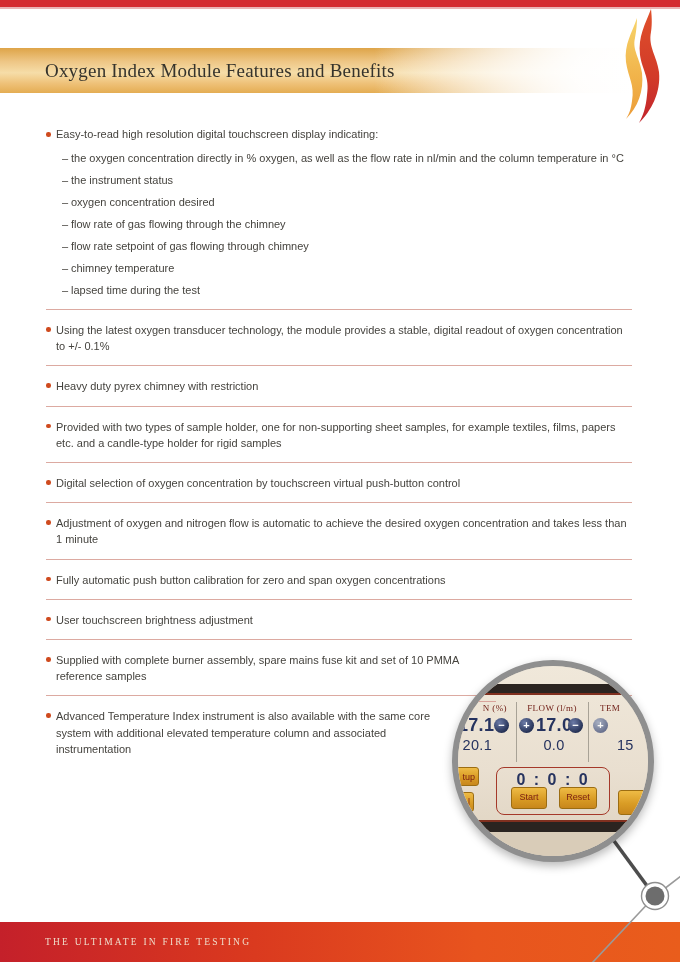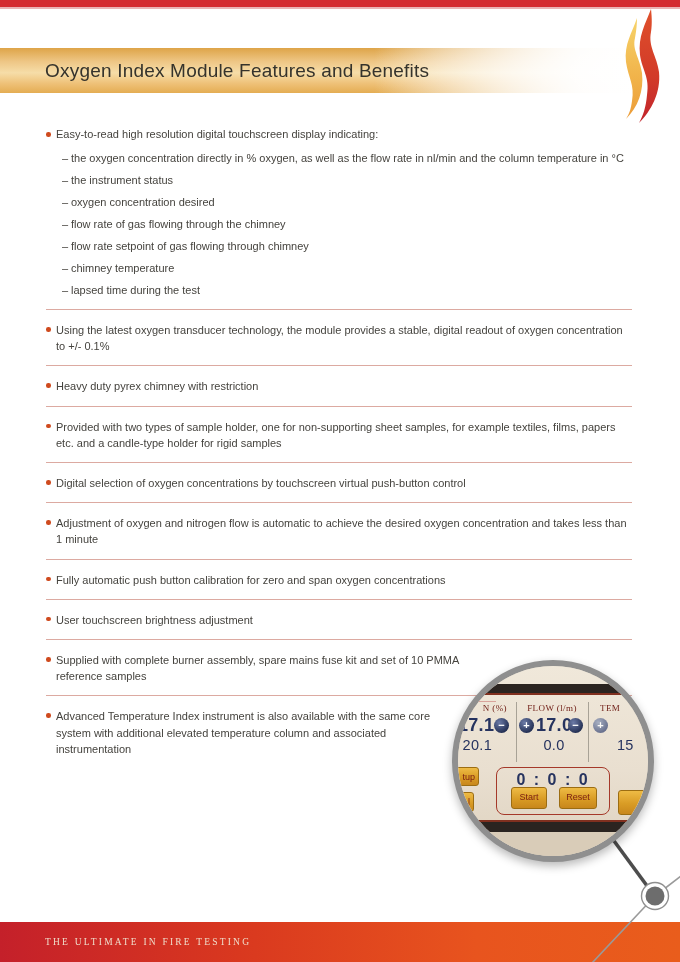--- a/index.html
+++ b/index.html
@@ -16,21 +16,21 @@
   .title-band{
     position:absolute;left:0;top:48px;width:680px;height:45px;z-index:1;
     background:linear-gradient(180deg,#dea448 0%,#eec685 30%,#f6dda8 55%,#eec076 80%,#e4ad53 100%);
   }
   .title-band::after{
     content:"";position:absolute;inset:0;
     background:linear-gradient(90deg,rgba(255,255,255,0) 55%,rgba(255,255,255,.85) 85%,#fff 95%);
   }
   .page-title{
     position:absolute;left:45px;top:0;height:45px;line-height:45px;z-index:2;
-    font-family:Liberation Sans, sans-serif;font-size:19px;color:#35332c;letter-spacing:.2px;
+    font-family:Liberation Serif, serif;font-size:19px;color:#35332c;letter-spacing:.2px;
   }
   
   .flame-logo{position:absolute;left:613px;top:6px;width:54px;height:118px;z-index:3;}
   
   .content{position:absolute;left:46px;top:127px;width:586px;z-index:1;font-size:11px;line-height:15.5px;}
   .feature-item{position:relative;padding-left:10px;margin:0;}
   .feature-item::before{
     content:"";position:absolute;left:0;top:5px;width:4.5px;height:4.5px;border-radius:50%;
     background:#cf4a1e;
   }
@@ -151,21 +151,21 @@
     <hr class="divider">
     <div class="feature-item item-row">Using the latest oxygen transducer technology, the module provides a stable, digital readout of oxygen concentration to +/- 0.1%</div>
 
     <hr class="divider">
     <div class="feature-item item-row">Heavy duty pyrex chimney with restriction</div>
 
     <hr class="divider">
     <div class="feature-item item-row">Provided with two types of sample holder, one for non-supporting sheet samples, for example textiles, films, papers etc. and a candle-type holder for rigid samples</div>
 
     <hr class="divider">
-    <div class="feature-item item-row">Digital selection of oxygen concentrations by touchscreen virtual push-button control</div>
+    <div class="feature-item item-row">Digital selection of oxygen concentration by touchscreen virtual push-button control</div>
 
     <hr class="divider">
     <div class="feature-item item-row">Adjustment of oxygen and nitrogen flow is automatic to achieve the desired oxygen concentration and takes less than 1 minute</div>
 
     <hr class="divider">
     <div class="feature-item item-row">Fully automatic push button calibration for zero and span oxygen concentrations</div>
 
     <hr class="divider">
     <div class="feature-item item-row">User touchscreen brightness adjustment</div>
 

